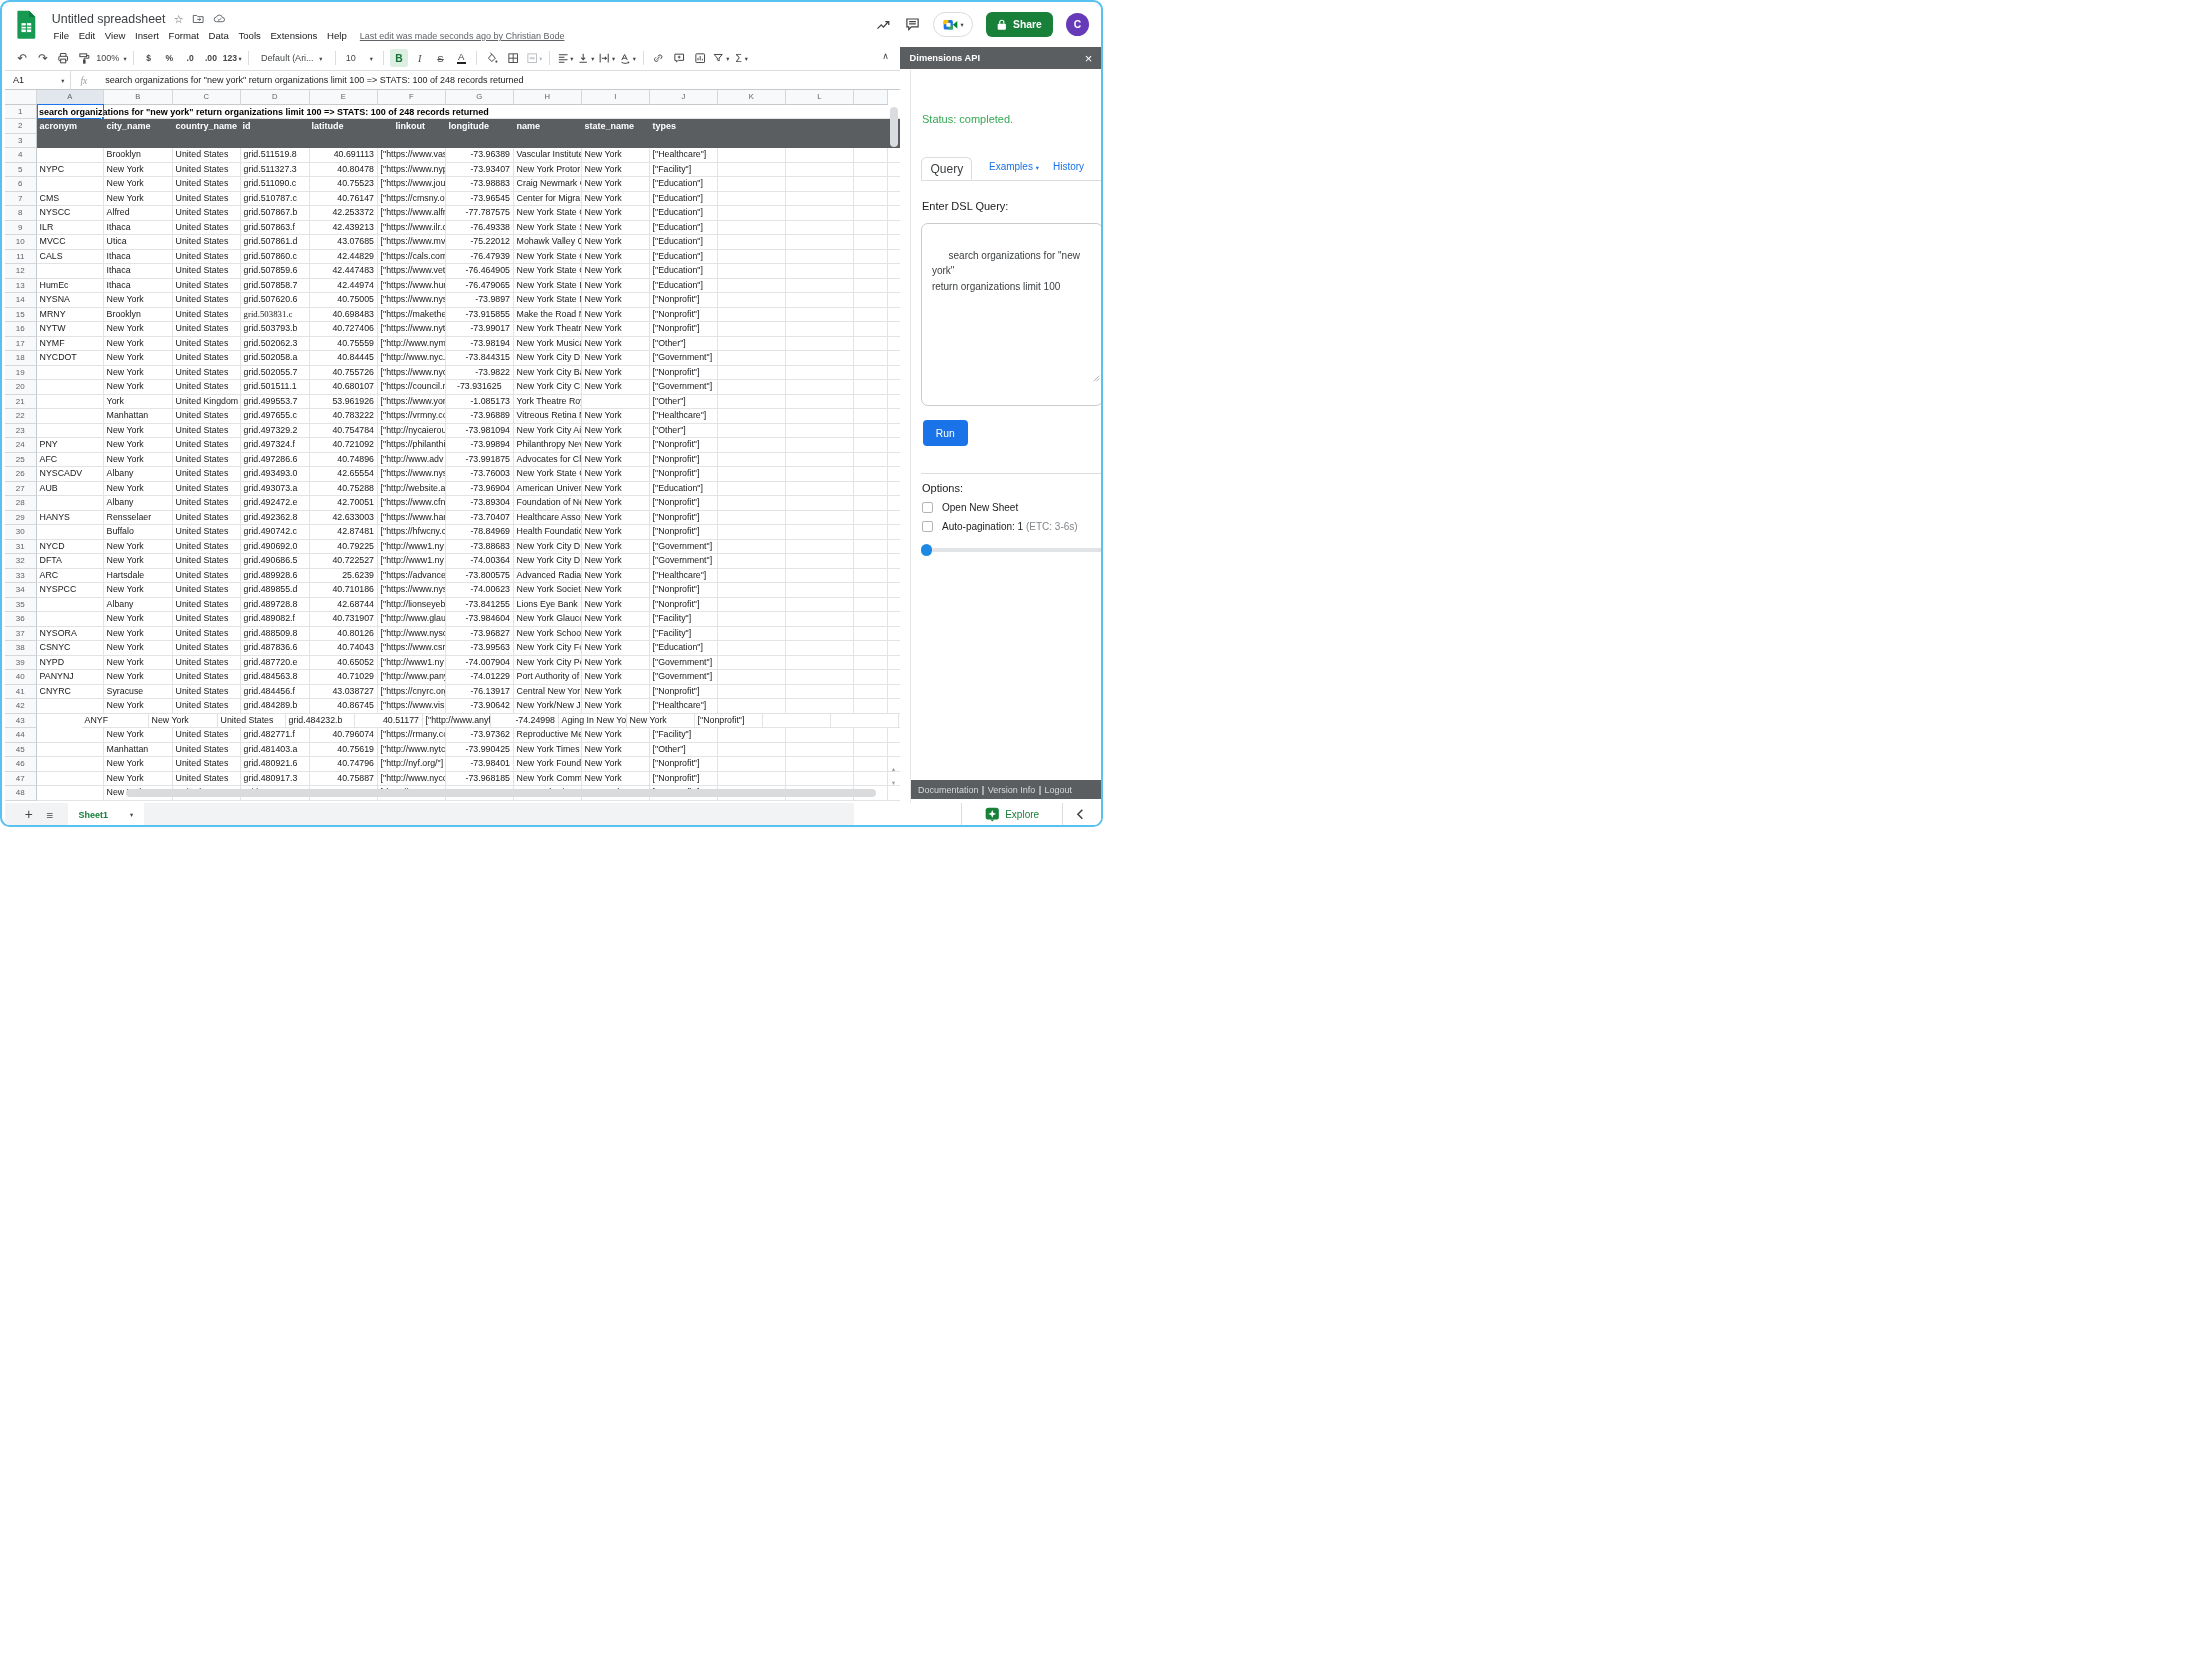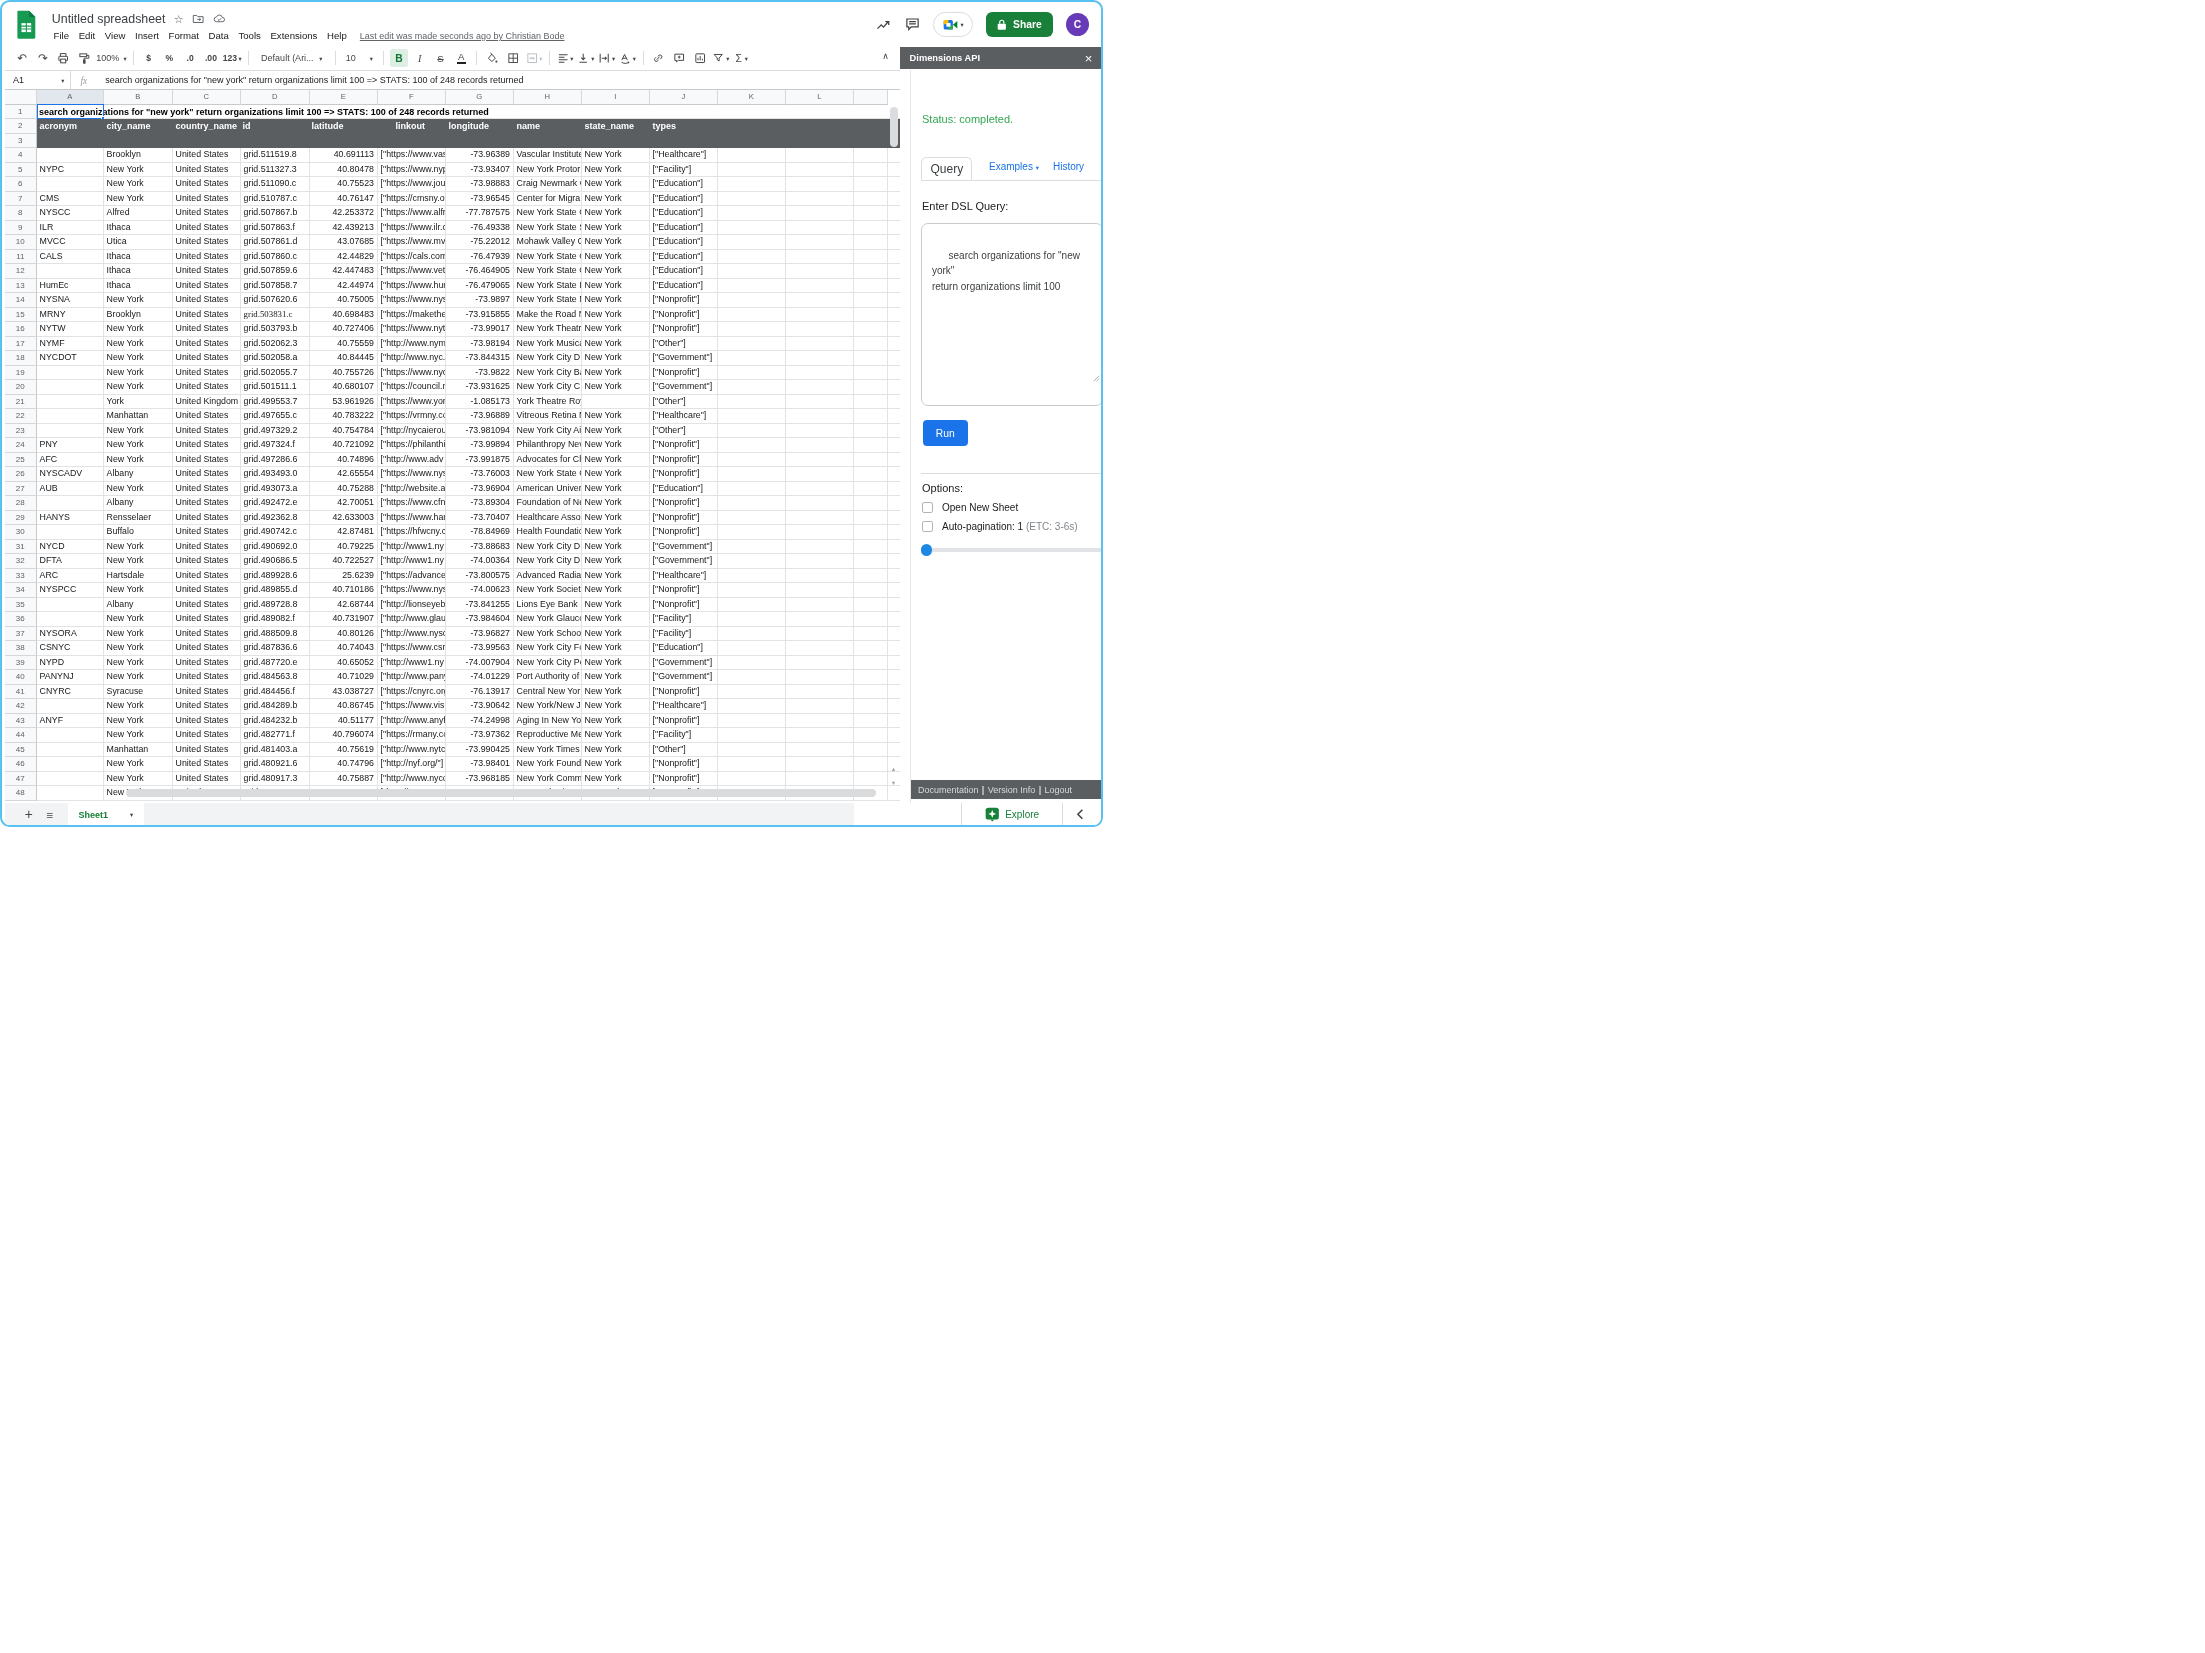--- a/index.html
+++ b/index.html
@@ -645,21 +645,21 @@
         <div class="cell" style="width: 34px;"></div>
       </div>
       <div class="grow">
         <div class="rnum">20</div>
         <div class="cell" style="width: 67px;"></div>
         <div class="cell" style="width: 69px;">New York</div>
         <div class="cell" style="width: 68px;">United States</div>
         <div class="cell" style="width: 69px;">grid.501511.1</div>
         <div class="cell num" style="width: 68px;">40.680107</div>
         <div class="cell" style="width: 68px;">["https://council.n</div>
-        <div class="cell num" style="width: 68px;">-73.931625</div>
+        <div class="cell num" style="width: 68px; text-align: center;">-73.931625</div>
         <div class="cell" style="width: 68px;">New York City C</div>
         <div class="cell" style="width: 68px;">New York</div>
         <div class="cell" style="width: 68px;">["Government"]</div>
         <div class="cell" style="width: 68px;"></div>
         <div class="cell" style="width: 68px;"></div>
         <div class="cell" style="width: 34px;"></div>
         <div class="cell" style="width: 34px;"></div>
       </div>
       <div class="grow">
         <div class="rnum">21</div>
@@ -1030,21 +1030,21 @@
         <div class="cell" style="width: 68px;">New York/New J</div>
         <div class="cell" style="width: 68px;">New York</div>
         <div class="cell" style="width: 68px;">["Healthcare"]</div>
         <div class="cell" style="width: 68px;"></div>
         <div class="cell" style="width: 68px;"></div>
         <div class="cell" style="width: 34px;"></div>
         <div class="cell" style="width: 34px;"></div>
       </div>
       <div class="grow">
         <div class="rnum">43</div>
-        <div class="cell" style="width: 67px;">ANYF</div>
+        <div class="cell" style="width: 67px; margin-left: 45px;">ANYF</div>
         <div class="cell" style="width: 69px;">New York</div>
         <div class="cell" style="width: 68px;">United States</div>
         <div class="cell" style="width: 69px;">grid.484232.b</div>
         <div class="cell num" style="width: 68px;">40.51177</div>
         <div class="cell" style="width: 68px;">["http://www.anyf</div>
         <div class="cell num" style="width: 68px;">-74.24998</div>
         <div class="cell" style="width: 68px;">Aging In New Yo</div>
         <div class="cell" style="width: 68px;">New York</div>
         <div class="cell" style="width: 68px;">["Nonprofit"]</div>
         <div class="cell" style="width: 68px;"></div>

